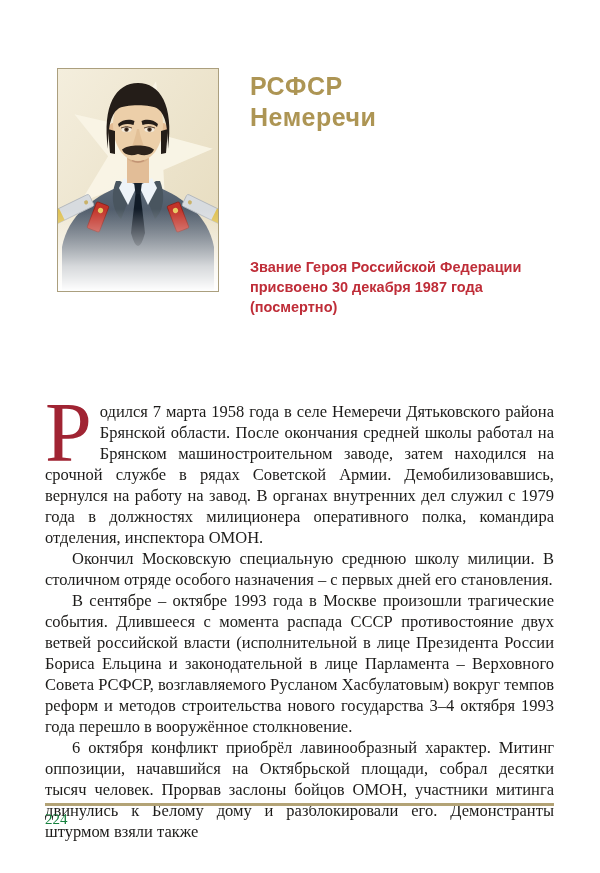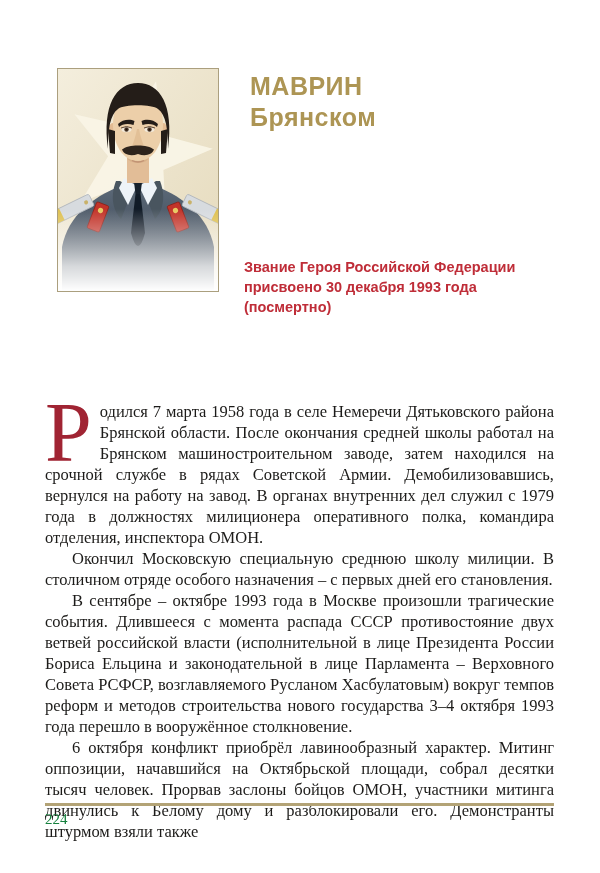--- a/index.html
+++ b/index.html
@@ -15,21 +15,21 @@
   .photo svg { display:block; }
   
   .title {
     position:absolute; left:250px; top:71px;
     font-family:"Liberation Sans", sans-serif; font-weight:bold;
     font-size:25px; line-height:31px; letter-spacing:0.5px;
     color:#ad9554; margin:0;
   }
   .title span { display:block; }
   .subtitle {
-    position:absolute; left:244px; top:257px; width:320px;
+    position:absolute; left:250px; top:257px; width:320px;
     font-family:"Liberation Sans", sans-serif; font-weight:bold;
     font-size:14.5px; line-height:20px; color:#bf2d38;
   }
   .subtitle span { display:block; }
   
   .body-text {
     position:absolute; left:45px; top:401px; width:509px;
     font-size:16.5px; line-height:21px; color:#1c1b19;
     text-align:justify;
   }
@@ -140,27 +140,27 @@
         <path d="M 64,80.5 C 70,75 90,75 96,80.5 C 94,86 87,87.5 80,85 C 73,87.5 66,86 64,80.5 Z" fill="#2e241c"></path>
 
         <path d="M 74,91.5 Q 80,94.5 86,91.5" stroke="#c19274" stroke-width="1.3" fill="none"></path>
       </g>
 
       <rect x="0" y="140" width="160" height="82" fill="url(#fade)"></rect>
     </svg>
   </div>
 
   <h1 class="title">
-    <span>МАВРИН</span>
-    <span>Брянском</span>
+    <span>РСФСР</span>
+    <span>Немеречи</span>
   </h1>
 
   <div class="subtitle">
     <span>Звание Героя Российской Федерации</span>
-    <span>присвоено 30 декабря 1993 года (посмертно)</span>
+    <span>присвоено 30 декабря 1987 года (посмертно)</span>
   </div>
 
   <div class="body-text">
     <p>
       <span class="dropcap">Р</span><span>одился 7 марта 1958 года в селе Немеречи Дятьковского района Брянской области. После окончания средней школы работал на Брянском машиностроительном заводе, затем находился на срочной службе в рядах Советской Армии. Демобилизовавшись, вернулся на работу на завод. В органах внутренних дел служил с 1979 года в должностях милиционера оперативного полка, командира отделения, инспектора ОМОН.</span>
     </p>
     <p class="indent">Окончил Московскую специальную среднюю школу милиции. В столичном отряде особого назначения – с первых дней его становления.</p>
     <p class="indent">В сентябре – октябре 1993 года в Москве произошли трагические события. Длившееся с момента распада СССР противостояние двух ветвей российской власти (исполнительной в лице Президента России Бориса Ельцина и законодательной в лице Парламента – Верховного Совета РСФСР, возглавляемого Русланом Хасбулатовым) вокруг темпов реформ и методов строительства нового государства 3–4 октября 1993 года перешло в вооружённое столкновение.</p>
     <p class="indent">6 октября конфликт приобрёл лавинообразный характер. Митинг оппозиции, начавшийся на Октябрьской площади, собрал десятки тысяч человек. Прорвав заслоны бойцов ОМОН, участники митинга двинулись к Белому дому и разблокировали его. Демонстранты штурмом взяли также</p>
   </div>

